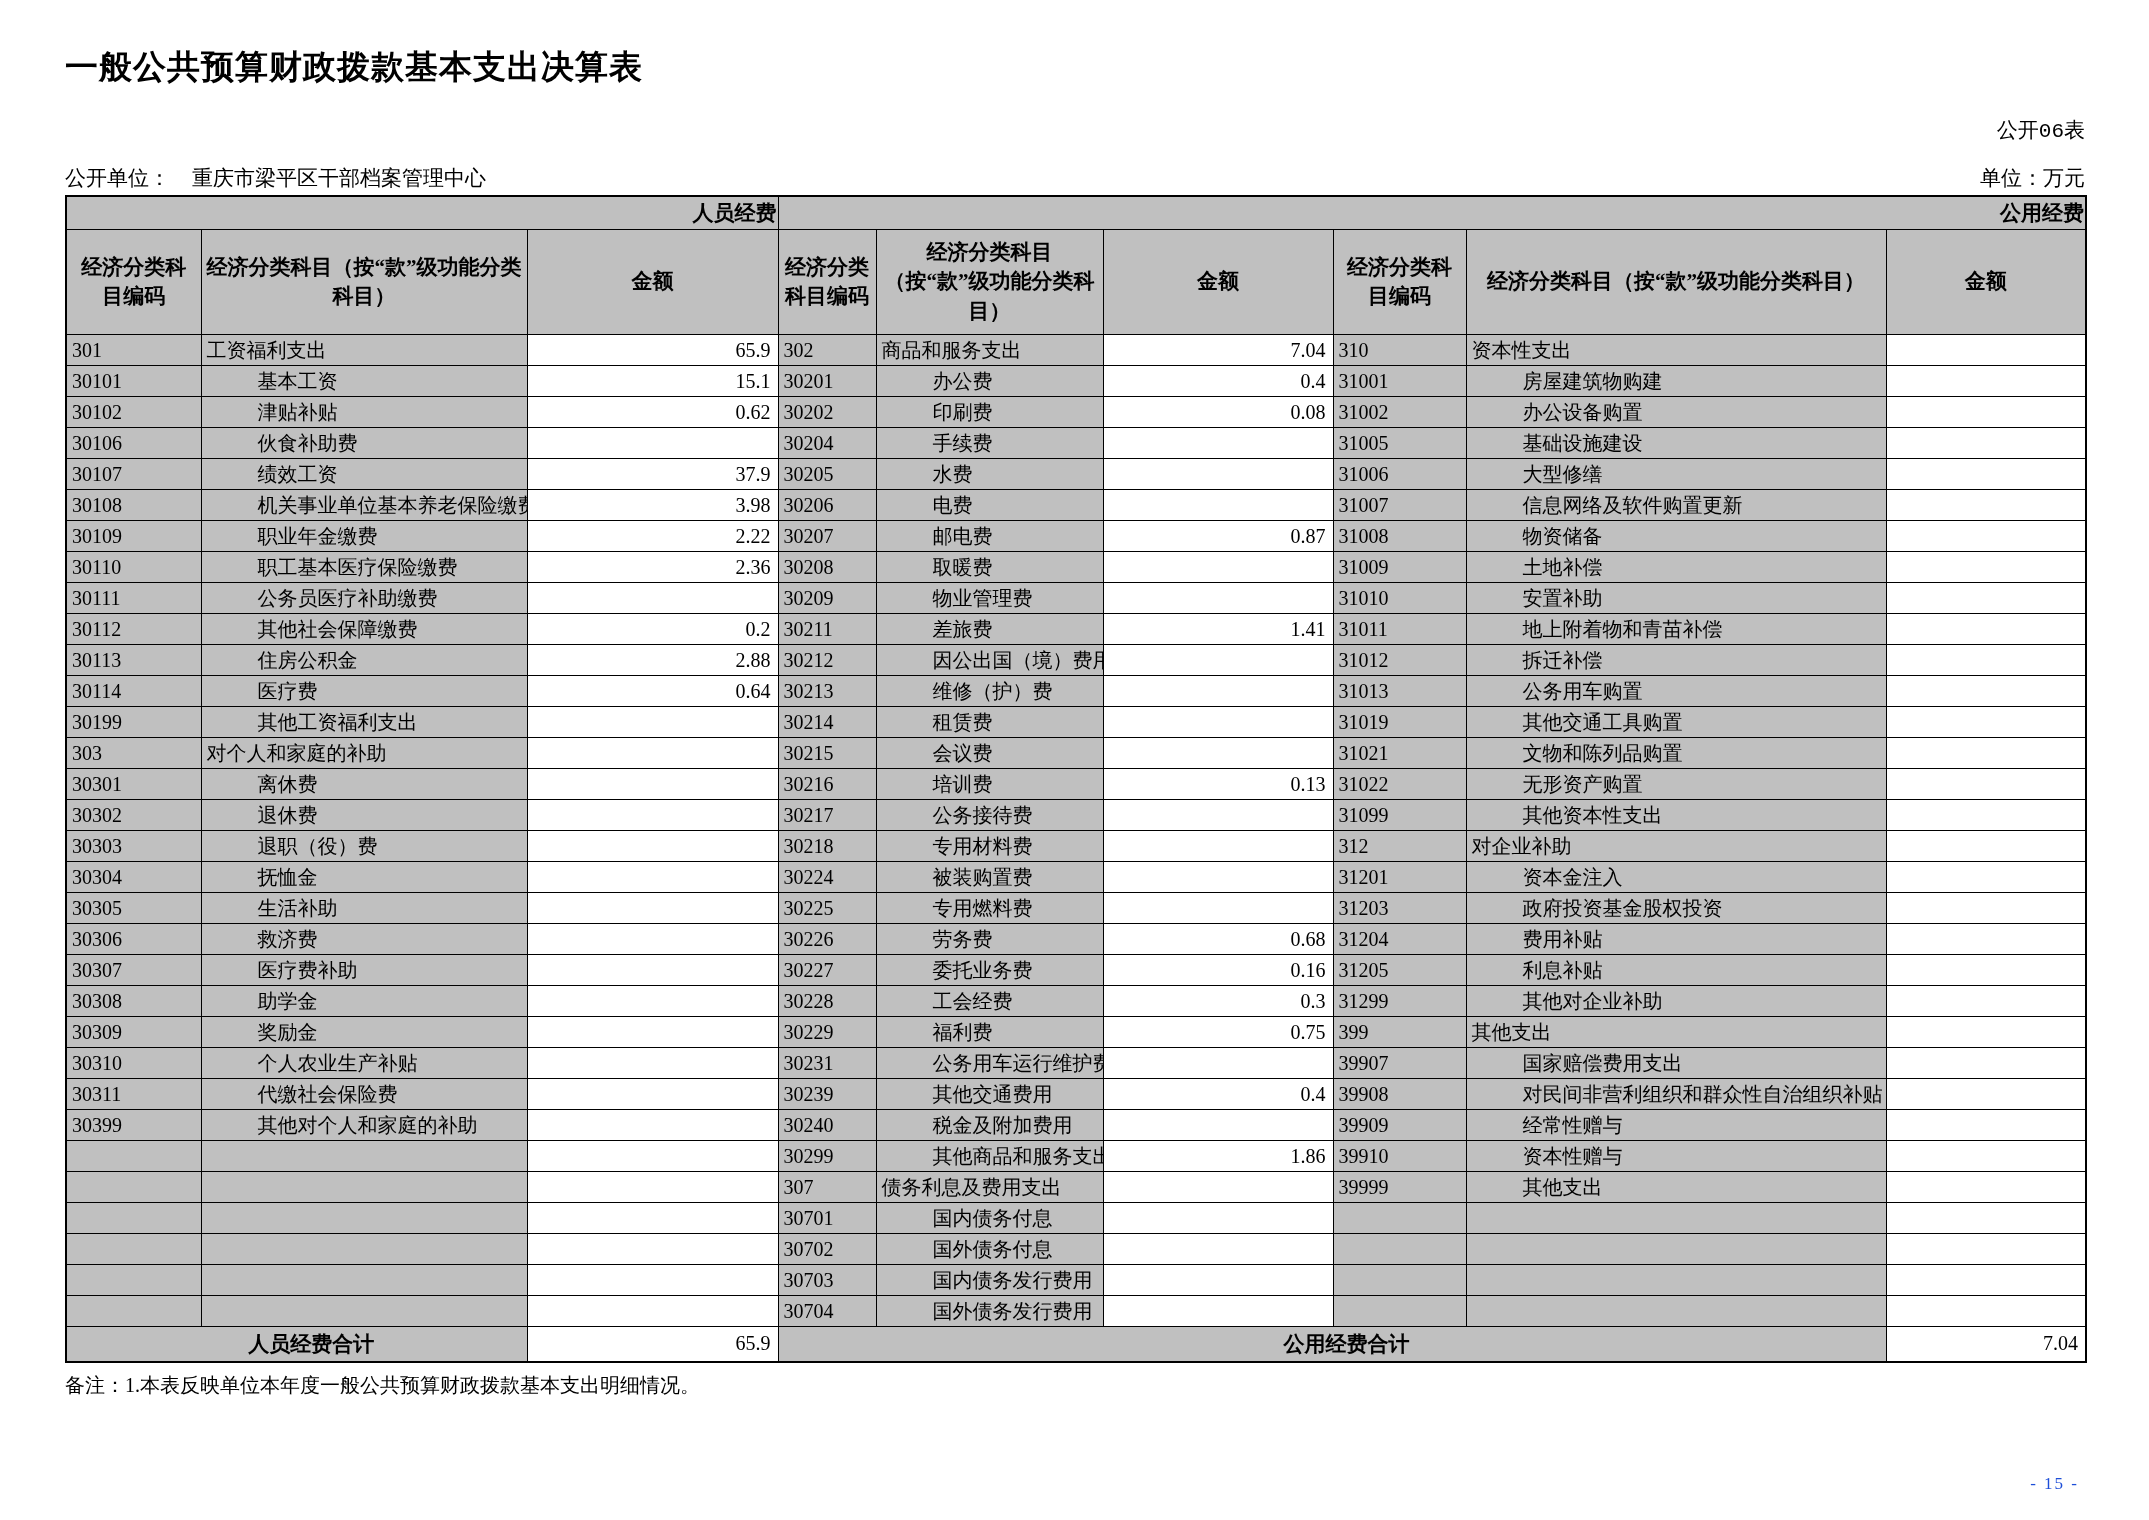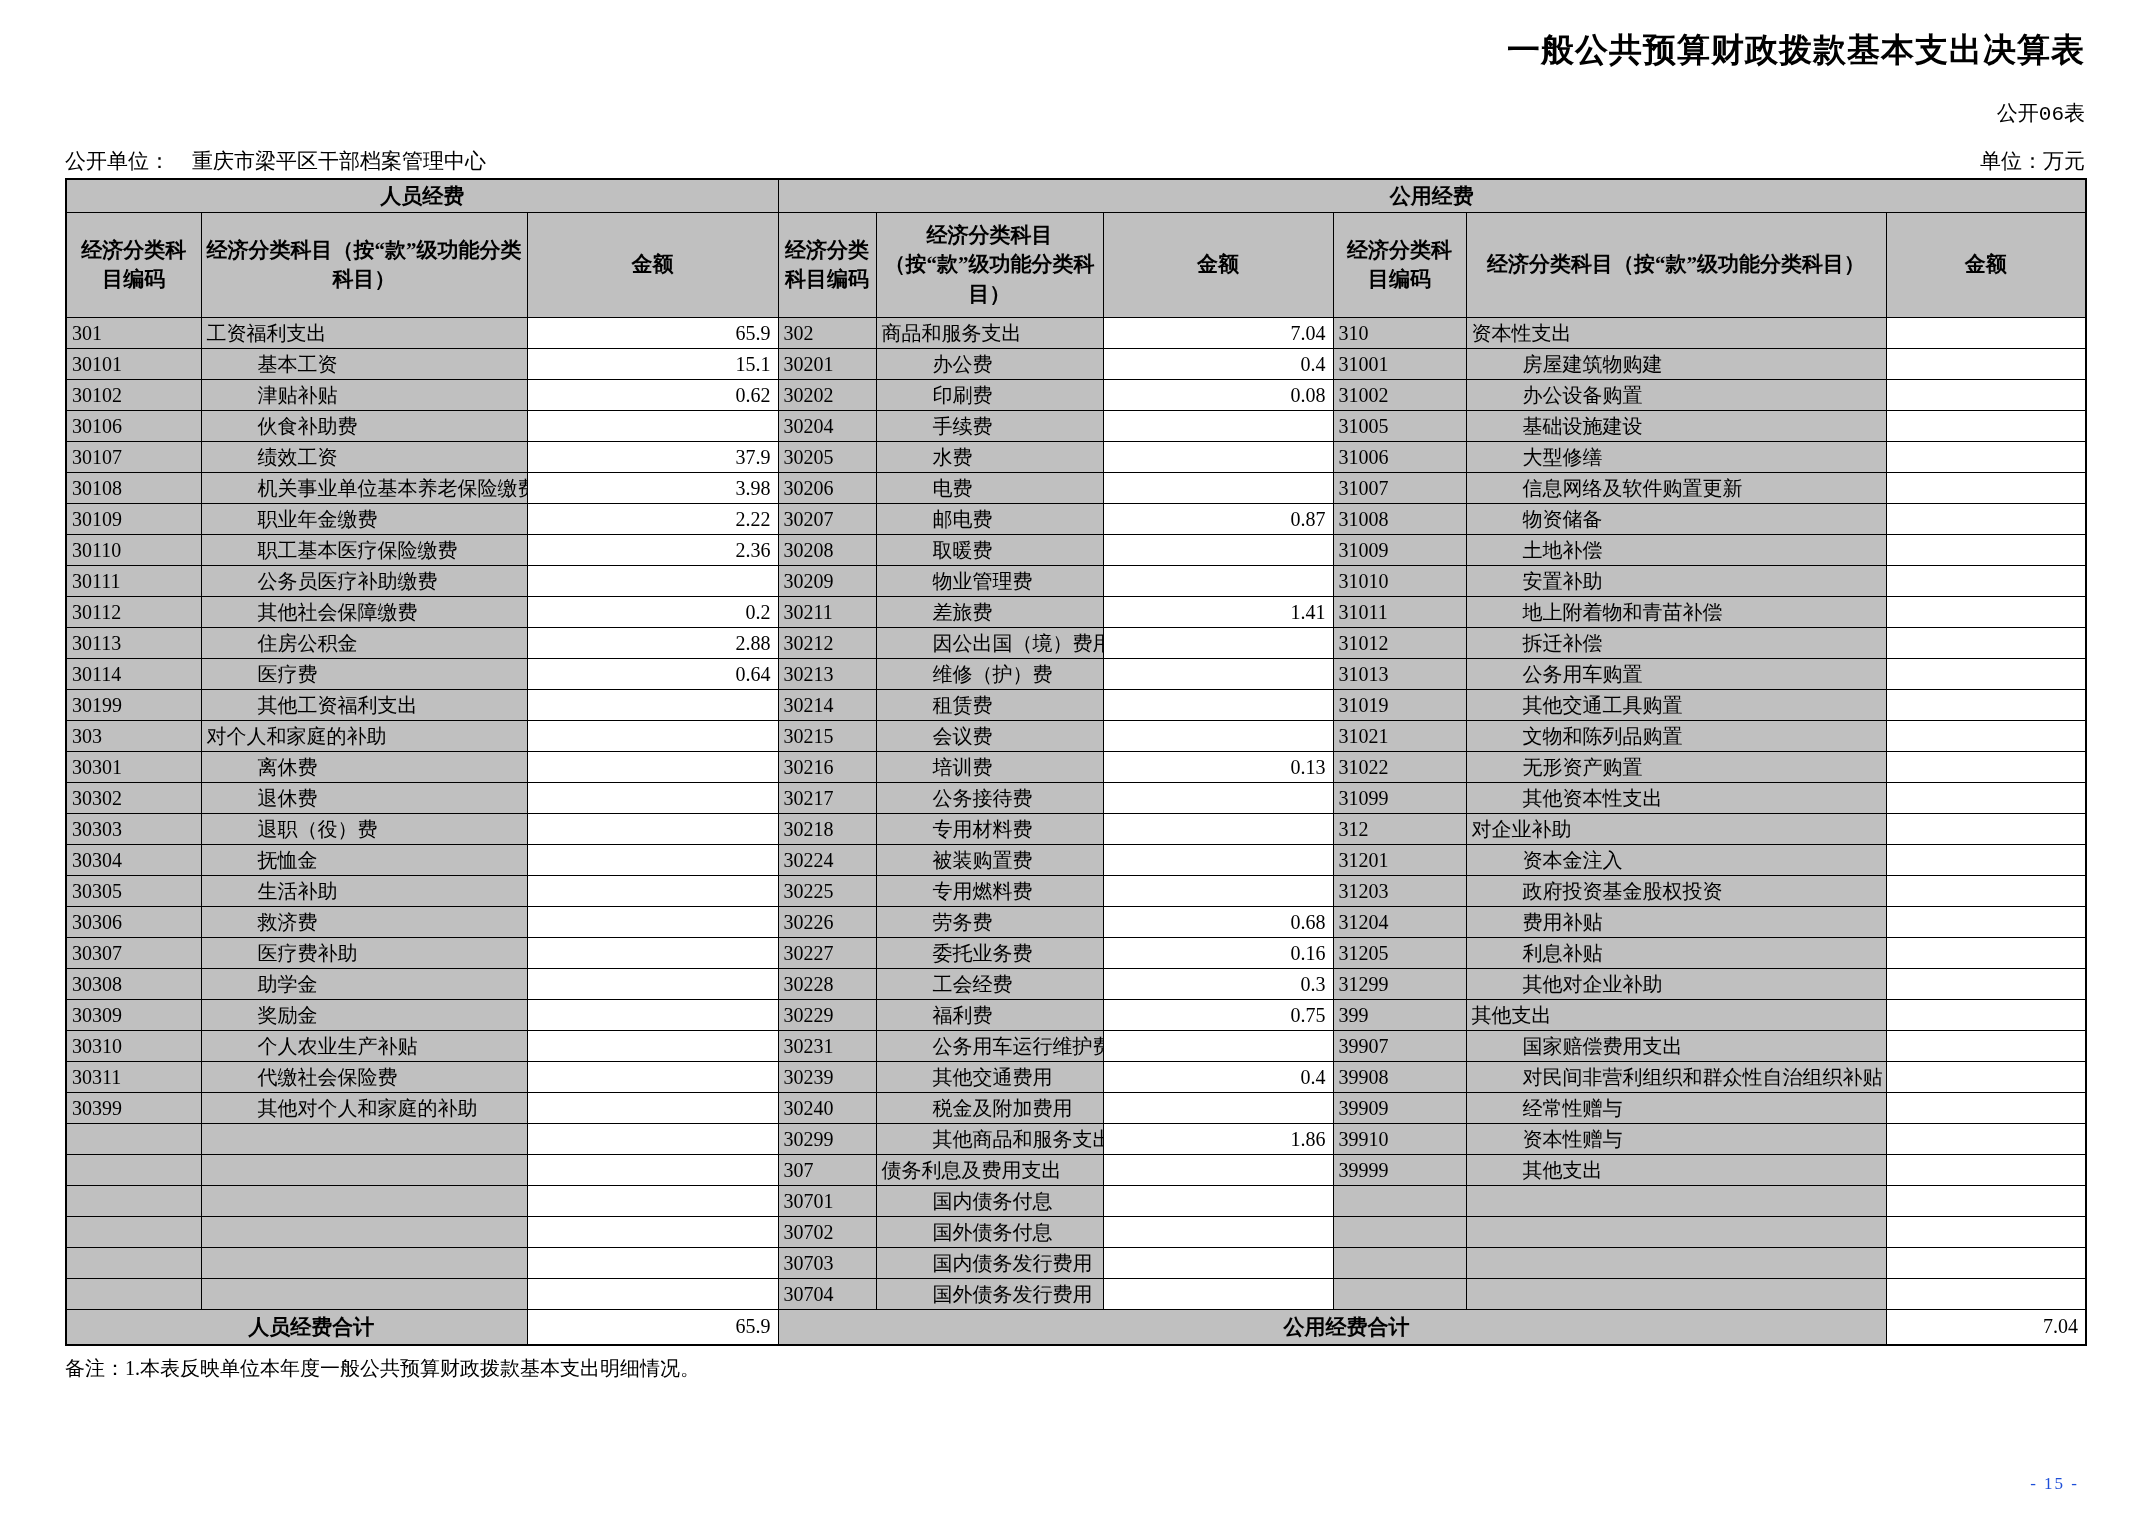--- a/index.html
+++ b/index.html
@@ -1,26 +1,26 @@
 <!DOCTYPE html>
 <html><head>
 <meta charset="utf-8">
 <style>
   html,body{margin:0;padding:0;background:#fff;}
   .page{position:relative;width:2149px;height:1520px;background:#ffffff;
         font-family:"Liberation Serif","DejaVu Serif",serif;color:#000;overflow:hidden;}
   .content{position:absolute;left:65px;top:0;width:2020px;}
-  .title{padding-top:28px;text-align:right;font-size:33px;font-weight:bold;letter-spacing:1px;}
+  .title{padding-top:45px;text-align:left;font-size:33px;font-weight:bold;letter-spacing:1px;}
   .form-no{margin-top:26px;text-align:right;font-size:21px;font-family:Liberation Mono, monospace;}
   .meta-row{display:flex;justify-content:space-between;
             font-size:21px;margin-top:20px;margin-bottom:3px;}
   .org-name{margin-left:22px;}
   table{border-collapse:collapse;table-layout:fixed;width:2020px;border:2px solid #000;}
   th,td{border:1px solid #000;overflow:hidden;white-space:nowrap;}
-  tr.band th{height:30px;font-size:21px;font-weight:bold;background:#c0c0c0;text-align:center;}
+  tr.band th{height:30px;font-size:21px;font-weight:bold;background:#c0c0c0;text-align:right;}
   tr.head th{height:100px;font-size:21px;font-weight:bold;background:#c0c0c0;
              text-align:center;vertical-align:middle;padding:2px 5px;line-height:1.4;white-space:normal;}
   tbody tr{height:31px;}
   tbody td{font-size:20px;vertical-align:middle;}
   td.code{text-align:left;padding-left:5px;background:#c0c0c0;}
   td.subj{text-align:left;padding-left:5px;background:#c0c0c0;}
   td.subj.indent{padding-left:56px;}
   td.amt{text-align:right;padding-right:7px;background:#fff;}
   tr.total{height:35px;}
   tr.total .tlabel{background:#c0c0c0;font-size:21px;font-weight:bold;text-align:center;padding-left:30px;}

